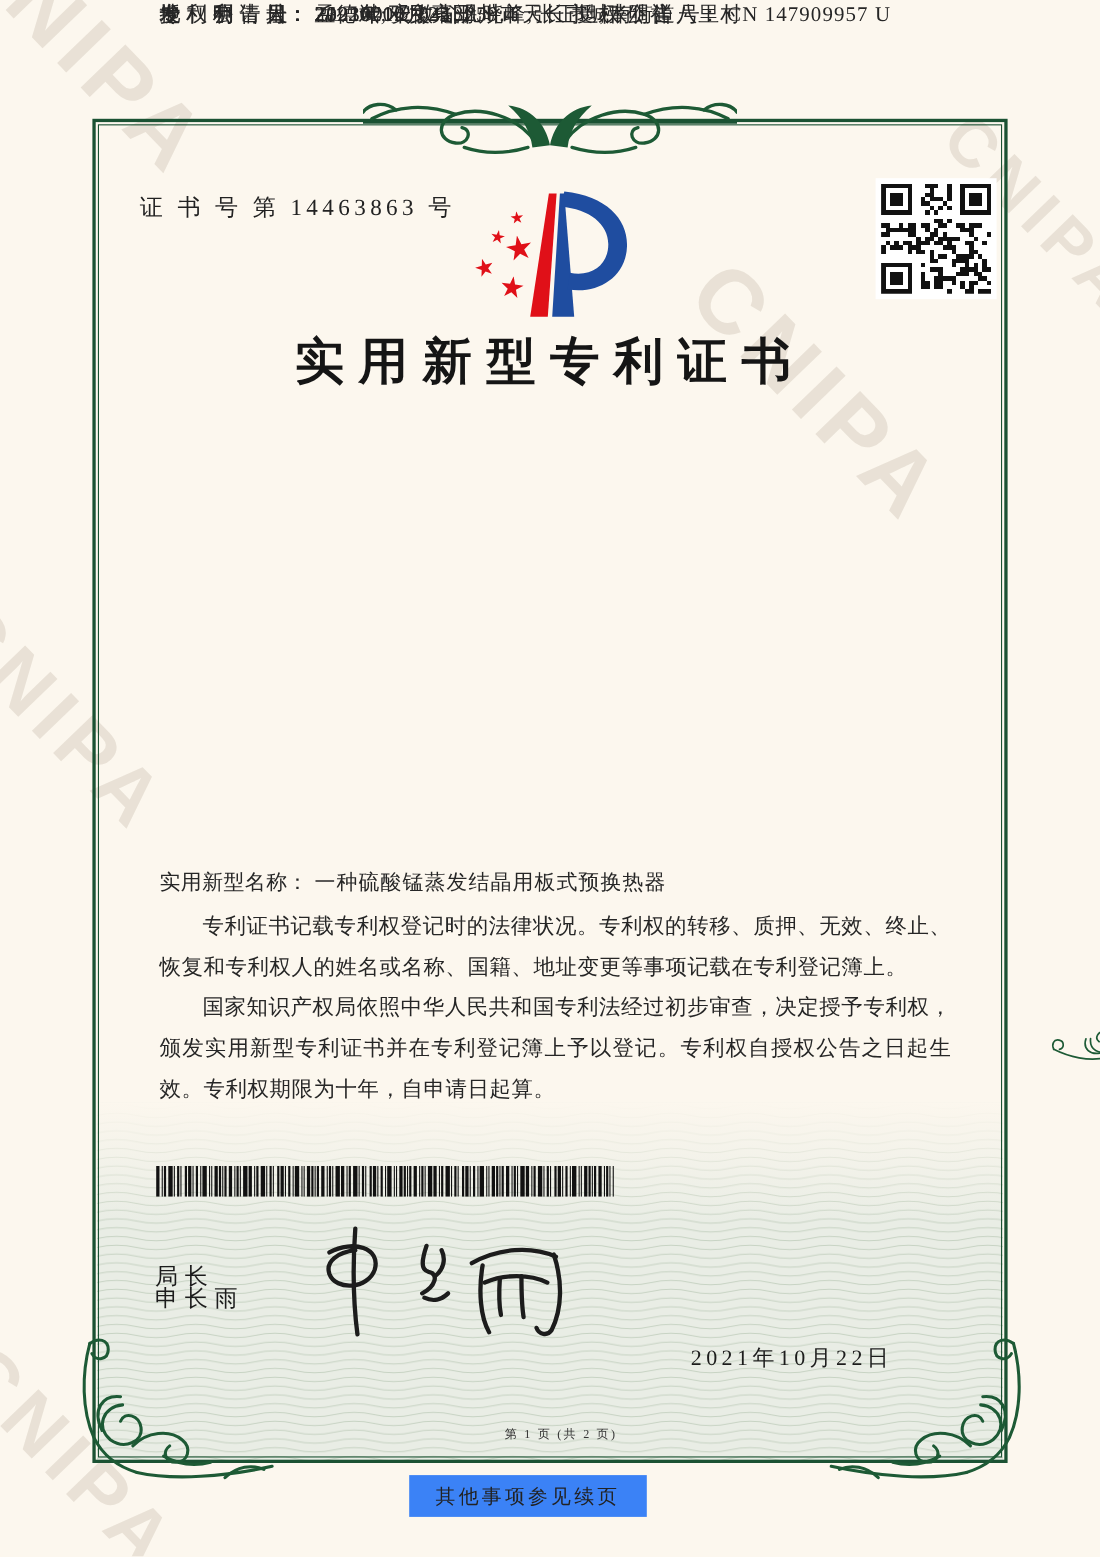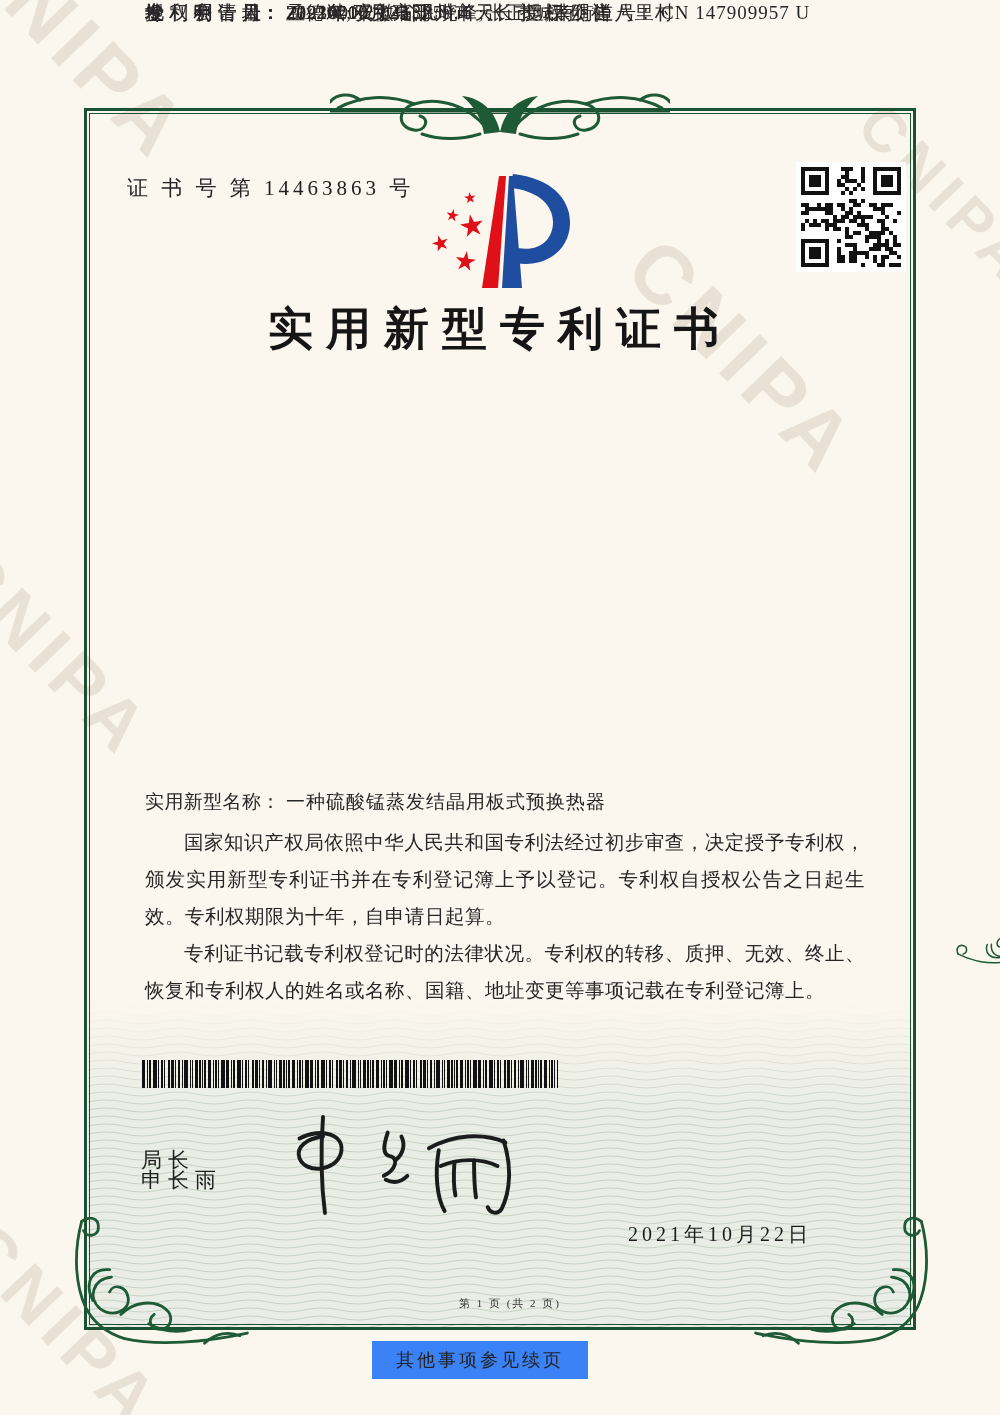--- a/index.html
+++ b/index.html
@@ -342,22 +342,22 @@
     <span class="flabel">地址</span><span class="fcolon">：</span><span class="fvalue">239300 安徽省滁州市天长市城南街道八里村</span>
   </div>
   <div class="frow" style="position:absolute;">
     <span class="flabel">授权公告日</span><span class="fcolon">：</span><span class="fvalue">2021年10月22日</span>
     <span class="fpair2">
       <span class="flabel">授权公告号</span><span class="fcolon">：</span><span class="fvalue">CN 147909957 U</span>
     </span>
   </div>
 
   <div id="paras">
+    <p>专利证书记载专利权登记时的法律状况。专利权的转移、质押、无效、终止、恢复和专利权人的姓名或名称、国籍、地址变更等事项记载在专利登记簿上。</p>
     <p>国家知识产权局依照中华人民共和国专利法经过初步审查，决定授予专利权，颁发实用新型专利证书并在专利登记簿上予以登记。专利权自授权公告之日起生效。专利权期限为十年，自申请日起算。</p>
-    <p>专利证书记载专利权登记时的法律状况。专利权的转移、质押、无效、终止、恢复和专利权人的姓名或名称、国籍、地址变更等事项记载在专利登记簿上。</p>
   </div>
 
   <svg id="barcode" width="420" height="28">
     <line x1="2" y1="14" x2="418" y2="14" stroke="#111" stroke-width="28" stroke-dasharray="3 2 1 1 2 2 4 1 1 2 2 1 1 3 2 1 3 1 1 2 2 2 1 1 4 2 1 1 1 2 3 1 2 1 1 1 2 2 3 2 1 1 2 1 1 2 4 1"></line>
   </svg>
 
   <div id="signer-title">局长</div>
   <div id="signer-name">申长雨</div>
 
   <svg id="signature" width="255" height="110" viewBox="0 0 260 110" fill="none" stroke="#1c1c1c" stroke-width="4" stroke-linecap="round">

